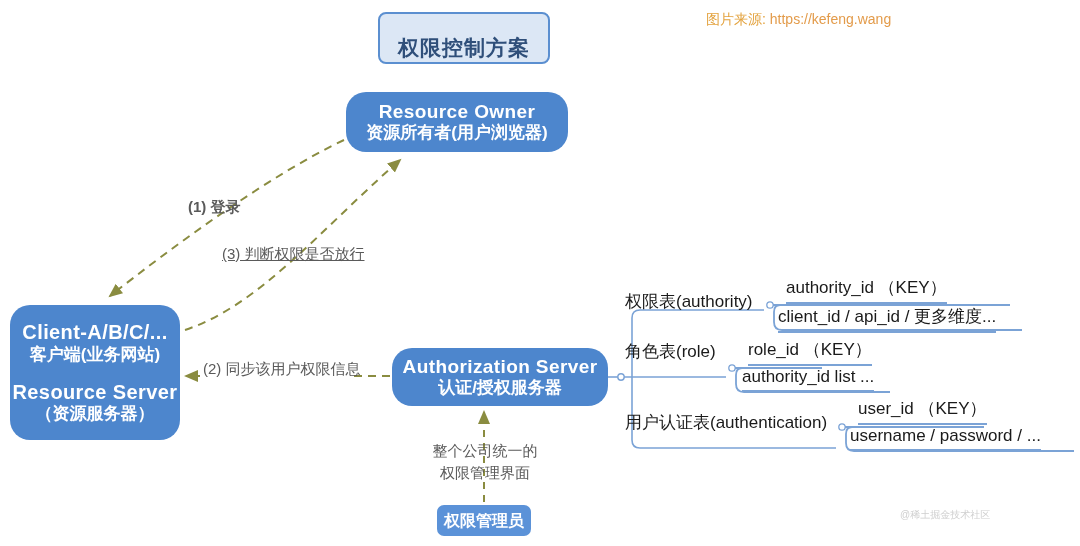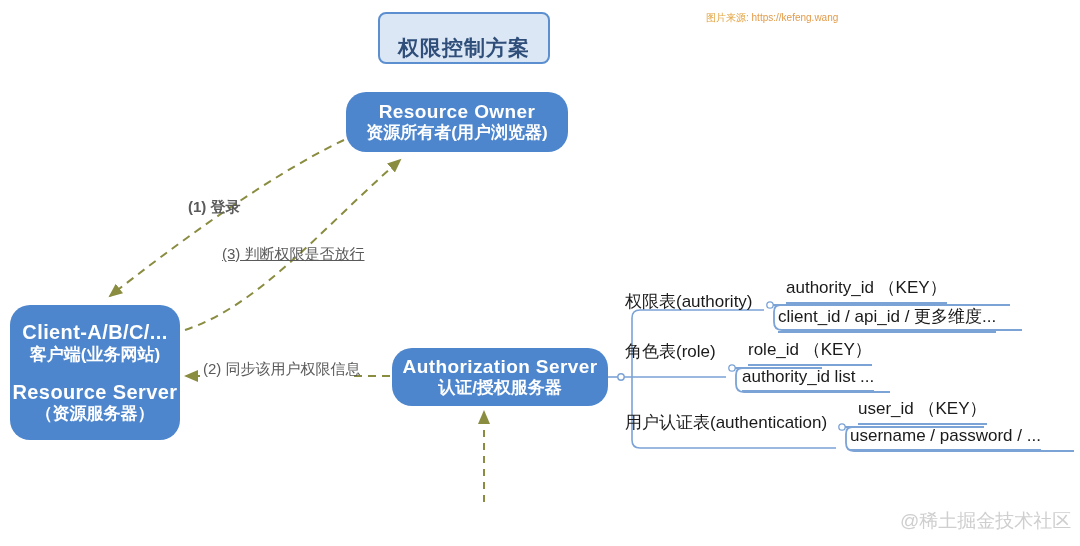--- a/index.html
+++ b/index.html
@@ -41,21 +41,21 @@
     font-size: 21px;
     font-weight: bold;
     letter-spacing: 1px;
   }
 
   
   .credit {
     position: absolute;
     left: 706px;
     top: 11px;
-    font-size: 10px;
+    font-size: 14px;
     color: #e39b4a;
     white-space: nowrap;
   }
   .credit .cn { color: #e3a23d; }
 
   
   .node {
     position: absolute;
     background: #4d86cd;
     border-radius: 20px;
@@ -158,21 +158,21 @@
   #mm-l1a { left: 748px; top: 338px; }
   #mm-l1b { left: 742px; top: 367px; }
   #mm-l2a { left: 858px; top: 397px; }
   #mm-l2b { left: 850px; top: 426px; }
 
   
   .watermark {
     position: absolute;
     left: 900px;
     top: 508px;
-    font-size: 19px;
+    font-size: 10px;
     color: #cfcfcf;
     white-space: nowrap;
   }
 </style>
 </head>
 <body>
 
 <div id="canvas">
 
   <svg id="wires" viewBox="0 0 1080 546" xmlns="http://www.w3.org/2000/svg">
@@ -242,25 +242,32 @@
       <div class="en">Resource Server</div>
       <div class="cn">（资源服务器）</div>
     </div>
   </div>
 
   <div class="node" id="node-auth">
     <span class="en">Authorization Server</span>
     <span class="cn">认证/授权服务器</span>
   </div>
 
+  <div class="node" id="node-admin">
+    <span class="cn">权限管理员</span>
+  </div>
 
   <div class="flow-label" id="label-1">(1) 登录</div>
   <div class="flow-label" id="label-3">(3) 判断权限是否放行</div>
   <div class="flow-label" id="label-2">(2) 同步该用户权限信息</div>
 
+  <div class="admin-note">
+    <div>整个公司统一的</div>
+    <div>权限管理界面</div>
+  </div>
 
   <div class="mm-branch-label" id="mm-b0">权限表(authority)</div>
   <div class="mm-branch-label" id="mm-b1">角色表(role)</div>
   <div class="mm-branch-label" id="mm-b2">用户认证表(authentication)</div>
 
   <div class="mm-leaf" id="mm-l0a">authority_id （KEY）</div>
   <div class="mm-leaf" id="mm-l0b">client_id / api_id / 更多维度...</div>
   <div class="mm-leaf" id="mm-l1a">role_id （KEY）</div>
   <div class="mm-leaf" id="mm-l1b">authority_id list ...</div>
   <div class="mm-leaf" id="mm-l2a">user_id （KEY）</div>

